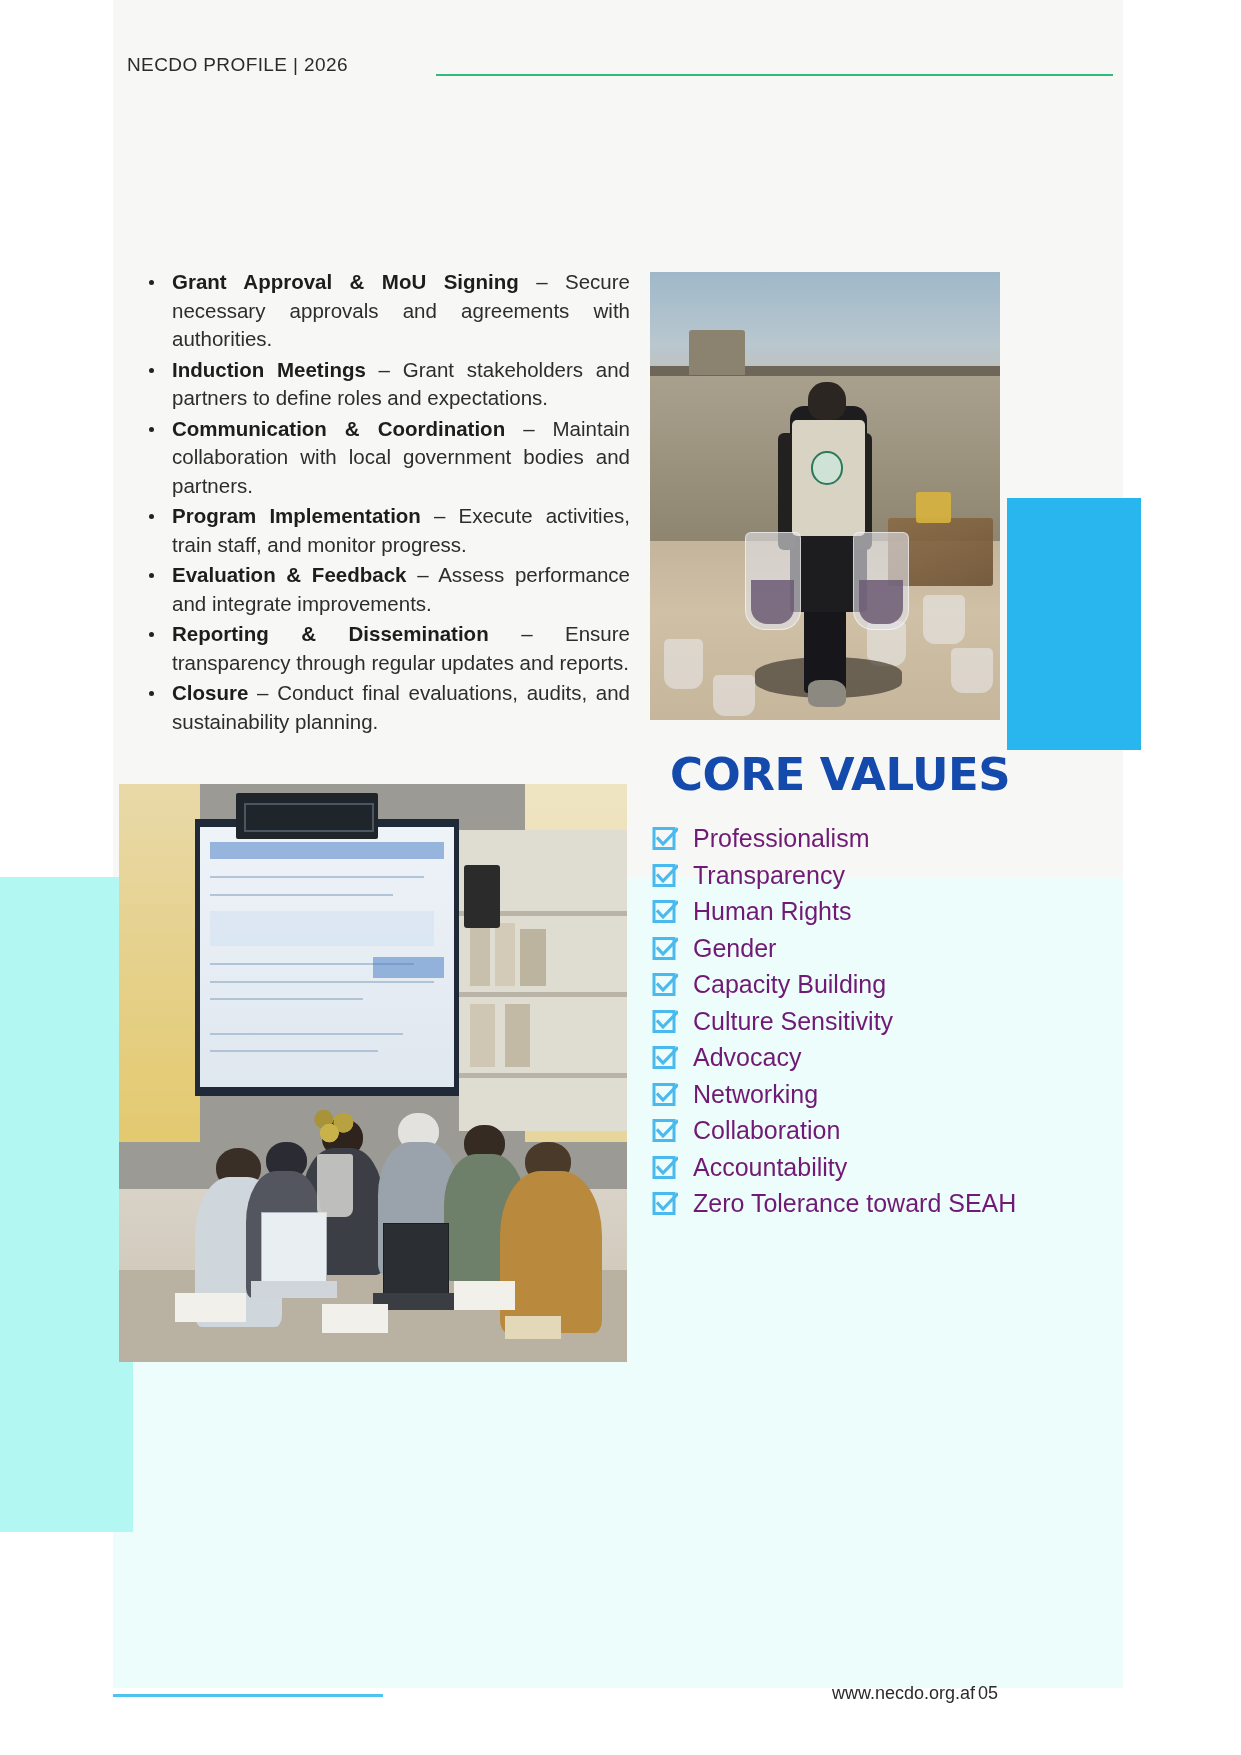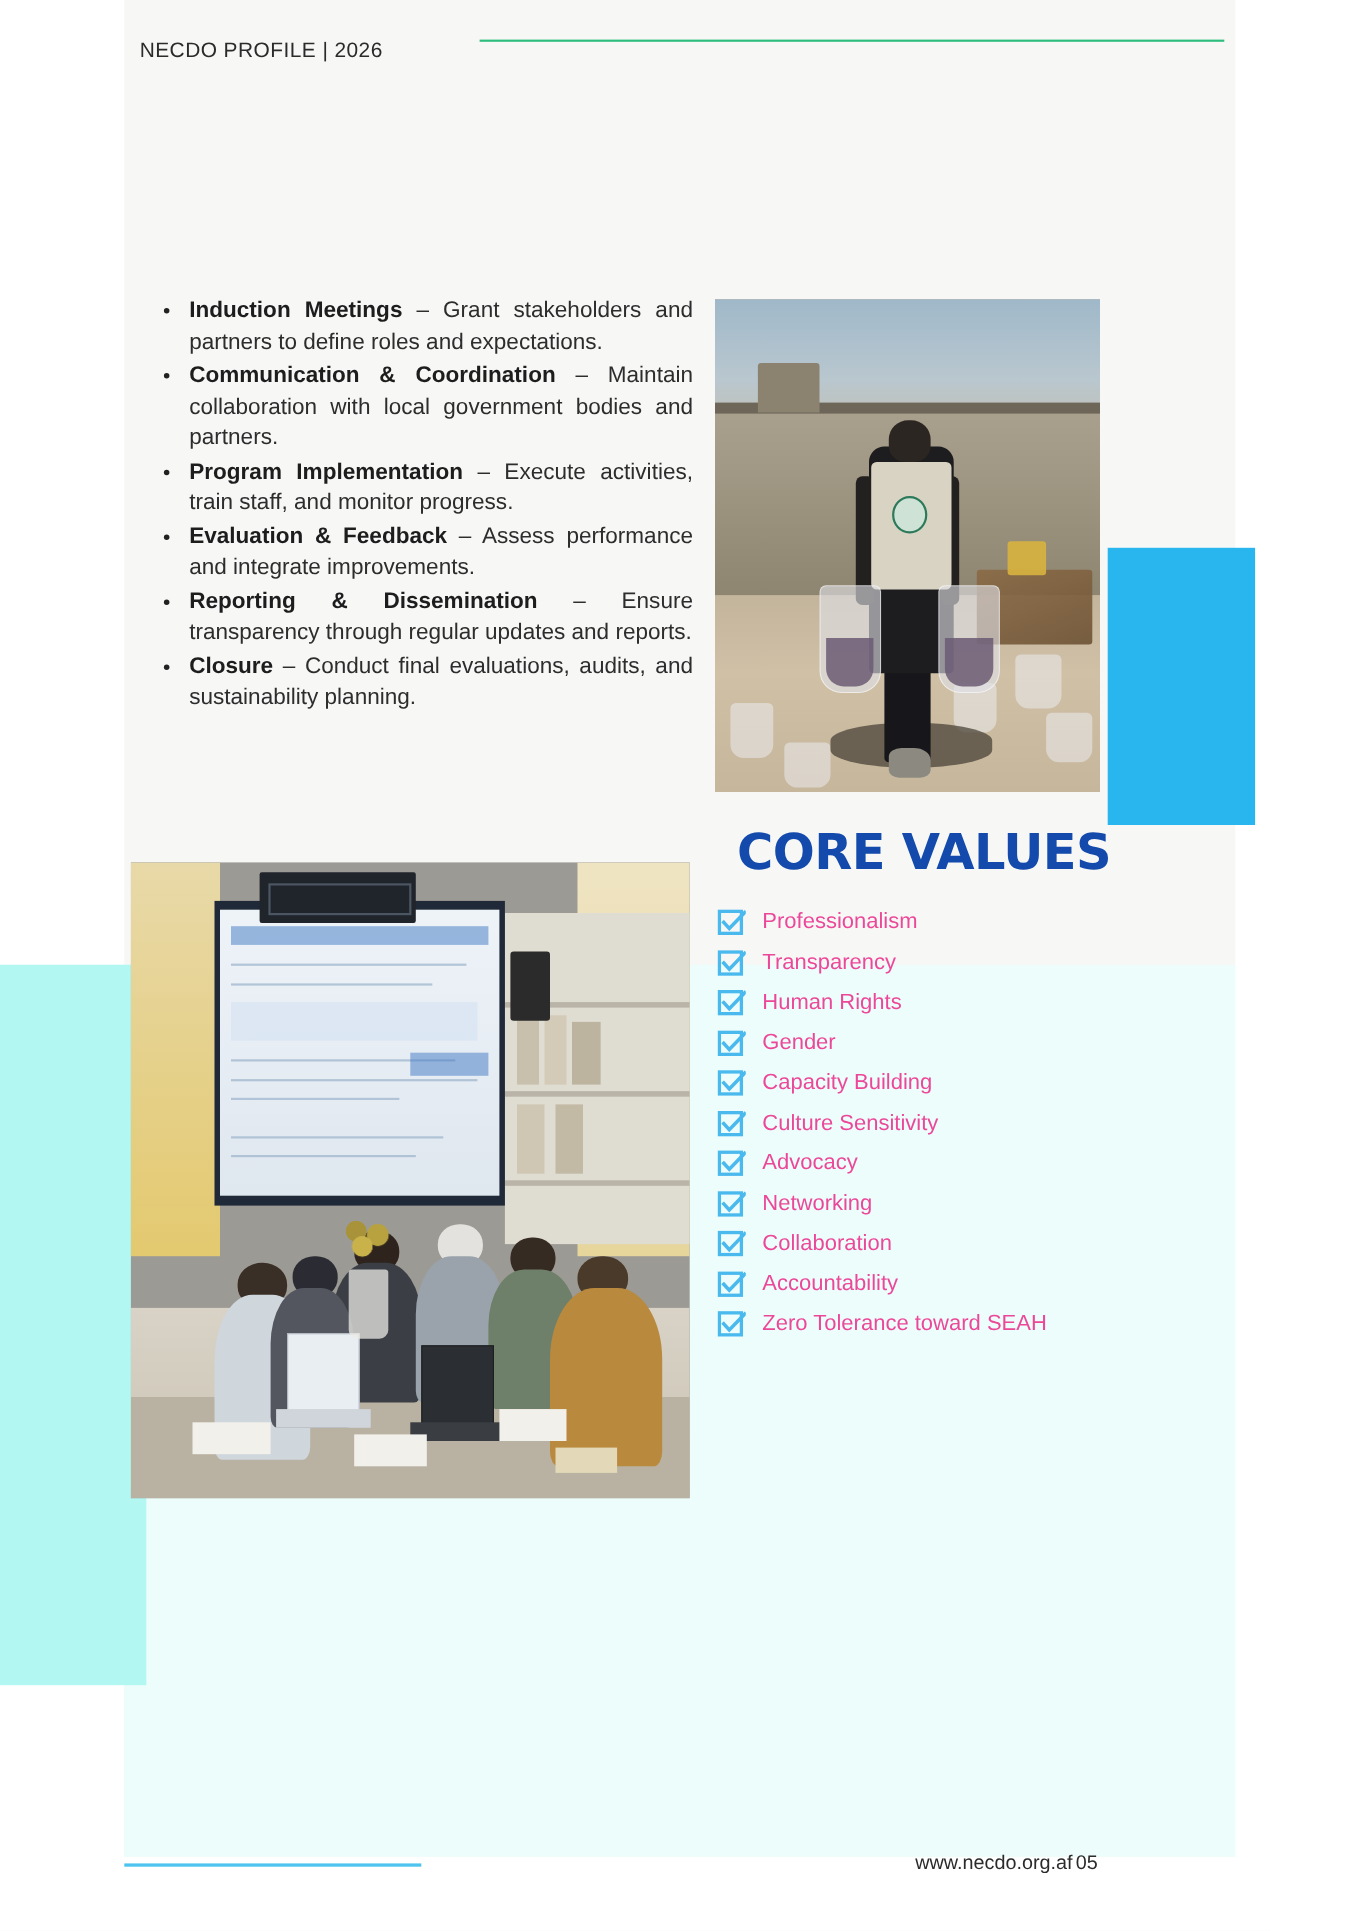--- a/index.html
+++ b/index.html
@@ -44,21 +44,21 @@
     left:113px; top:877px;
     width:1010px; height:811px;
     background:#edfdfb;
   }
 
   
   .hdr {
     position:absolute;
     left:113px; top:36px;
     width:1010px; height:40px;
-    display:flex; align-items:flex-start;
+    display:flex; align-items:flex-end;
   }
   .hdr-text {
     font-size:19px;
     letter-spacing:0.4px;
     color:#2b2b2b;
     white-space:nowrap;
     padding-left:14px;
     font-weight:400;
   }
   .hdr-rule {
@@ -237,23 +237,23 @@
     margin-bottom:4.5px;
     min-height:31px;
   }
   .cv-check {
     flex:0 0 auto;
     width:26px; height:26px;
     margin-right:15px;
     margin-top:4px;
   }
   .cv-label {
-    font-size:20px;
+    font-size:25px;
     line-height:32px;
-    color:#ec4899;
+    color:#701a75;
     font-family:"Liberation Sans", sans-serif;
     white-space:nowrap;
   }
   .cv-label.wrap { white-space:normal; }
 
   
   .photo-meeting {
     position:absolute;
     left:119px; top:784px;
     width:508px; height:578px;
@@ -313,20 +313,21 @@
   <div class="block-cyan-left"></div>
 
   <div class="hdr">
     <span class="hdr-text">NECDO PROFILE | 2026</span>
     <span class="hdr-rule"></span>
   </div>
 
 
   <div class="bullets">
     <ul>
+      <li><b>Grant Approval &amp; MoU Signing</b><span> – </span><span>Secure necessary approvals and agreements with authorities.</span></li>
       <li><b>Induction Meetings</b><span> – </span><span>Grant stakeholders and partners to define roles and expectations.</span></li>
       <li><b>Communication &amp; Coordination</b><span> – </span><span>Maintain collaboration with local government bodies and partners.</span></li>
       <li><b>Program Implementation</b><span> – </span><span>Execute activities, train staff, and monitor progress.</span></li>
       <li><b>Evaluation &amp; Feedback</b><span> – </span><span>Assess performance and integrate improvements.</span></li>
       <li><b>Reporting &amp; Dissemination</b><span> – </span><span>Ensure transparency through regular updates and reports.</span></li>
       <li><b>Closure</b><span> – </span><span>Conduct final evaluations, audits, and sustainability planning.</span></li>
     </ul>
   </div>
 
   <div class="photo-relief">

